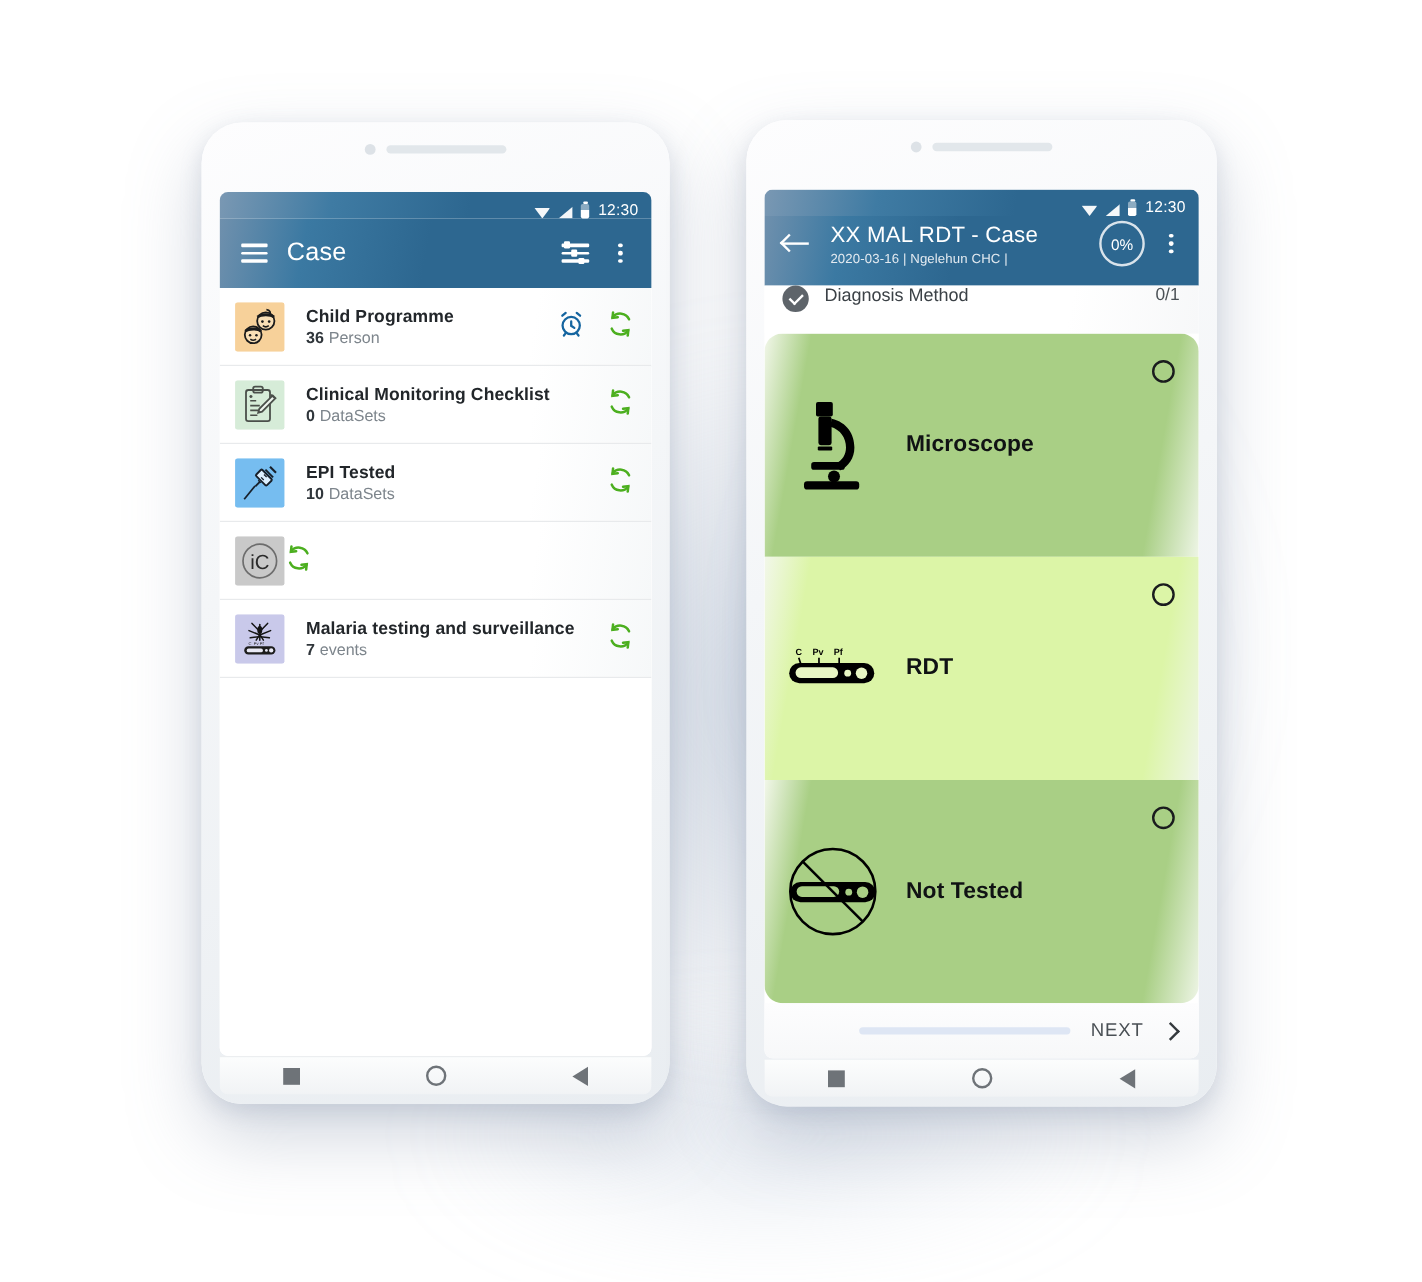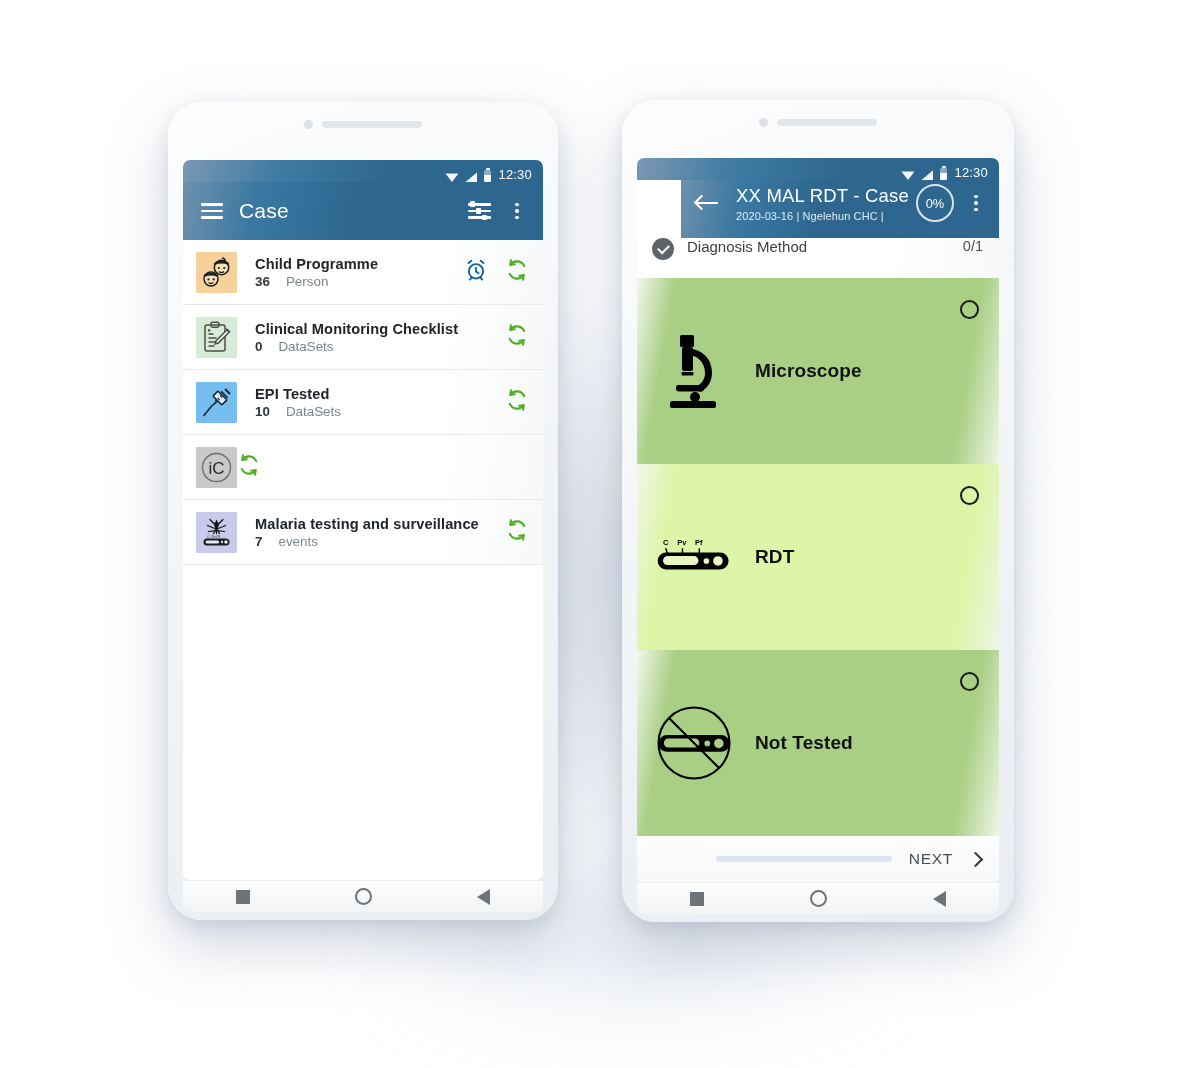--- a/index.html
+++ b/index.html
@@ -107,40 +107,40 @@
   .list-row:first-child { box-shadow: 0 1px 0 #e8eaec; }
   .thumb {
     width: 41px; height: 41px; flex: 0 0 41px; border-radius: 2px;
     display: flex; align-items: center; justify-content: center;
     overflow: hidden; position: relative;
   }
   .rowtext { flex: 1; padding-left: 18px; min-width: 0; }
   .row-title { font-size: 14.6px; font-weight: 700; color: #22262a; letter-spacing: .1px;
                white-space: nowrap; overflow: hidden; text-overflow: ellipsis; }
   .row-sub { font-size: 13.4px; color: #7d858c; margin-top: 2px; }
-  .row-sub b { color: #30363b; font-weight: 700; margin-right: 16px; }
+  .row-sub b { color: #30363b; font-weight: 700; margin-right: 4px; }
   .row-actions { display: flex; align-items: center; gap: 17px; flex: 0 0 auto; }
 
   
   .navbar {
     position: absolute; left: 15px; right: 15px; bottom: 8px; height: 32px;
     display: flex; align-items: center; justify-content: space-around;
     background: linear-gradient(180deg,#fcfdfd 0%, #f1f3f5 100%);
     border-top: 1px solid #eceef0;
     border-bottom-left-radius: 7px; border-bottom-right-radius: 7px;
   }
   .nav-sq  { width: 14px; height: 14px; background: #6e7378; }
   .nav-cir { width: 17px; height: 17px; border-radius: 50%; border: 2.6px solid #6e7378; }
   .nav-tri { width: 0; height: 0; border-top: 8.5px solid transparent;
              border-bottom: 8.5px solid transparent; border-right: 13px solid #6e7378; }
 
   
   .appbar2 {
     flex: 0 0 58px; background: #2d6790; color: #fff;
-    display: flex; align-items: center; padding: 0 13px 12px 15px; gap: 12px; margin-left: 44px;
+    display: flex; align-items: center; padding: 0 13px 12px 15px; gap: 12px;
   }
   .appbar2.grad { background: linear-gradient(100deg,#6f90ad 0%, #3b79a2 18%, #2d6790 44%); }
   .back-arrow { width: 24px; height: 20px; position: relative; cursor: pointer; flex: 0 0 24px; }
   .back-arrow i { position: absolute; top: 9px; left: 0; width: 22px; height: 2.4px; background: #fff; }
   .back-arrow b { position: absolute; top: 4.2px; left: 0px; width: 11px; height: 11px;
                   border-left: 2.4px solid #fff; border-bottom: 2.4px solid #fff;
                   transform: rotate(45deg); }
   .titlewrap { flex: 1; min-width: 0; padding-left: 4px; }
   .t2-title { font-size: 18.5px; font-weight: 400; letter-spacing: .2px; white-space: nowrap; }
   .t2-sub { font-size: 11px; font-weight: 400; color: #e3eaf0; margin-top: 3px; letter-spacing: .1px; }
@@ -163,21 +163,21 @@
   }
   .check-badge::after {
     content: ""; width: 9px; height: 5px;
     border-left: 2.2px solid #fff; border-bottom: 2.2px solid #fff;
     transform: rotate(-45deg) translate(1px,-1px);
   }
   .section-label { flex: 1; font-size: 15px; color: #3b4146; }
   .section-count { font-size: 14.5px; color: #4b5156; }
 
   
-  .cards { flex: 1; display: flex; flex-direction: column; overflow: hidden; }
+  .cards { flex: 1; display: flex; flex-direction: column; overflow: hidden; border-radius: 15px; }
   .card {
     flex: 1 1 0; position: relative; display: flex; align-items: center;
     padding-left: 18px; gap: 22px; cursor: pointer; min-height: 0;
   }
   .card-icon { width: 78px; flex: 0 0 78px; display: flex; align-items: center; justify-content: center; }
   .card-label { font-size: 19px; font-weight: 700; color: #101214; letter-spacing: .1px; }
   .radio {
     position: absolute; top: 22px; right: 20px;
     width: 19px; height: 19px; border-radius: 50%;
     border: 2px solid #1a1c1e; background: transparent; cursor: pointer;

